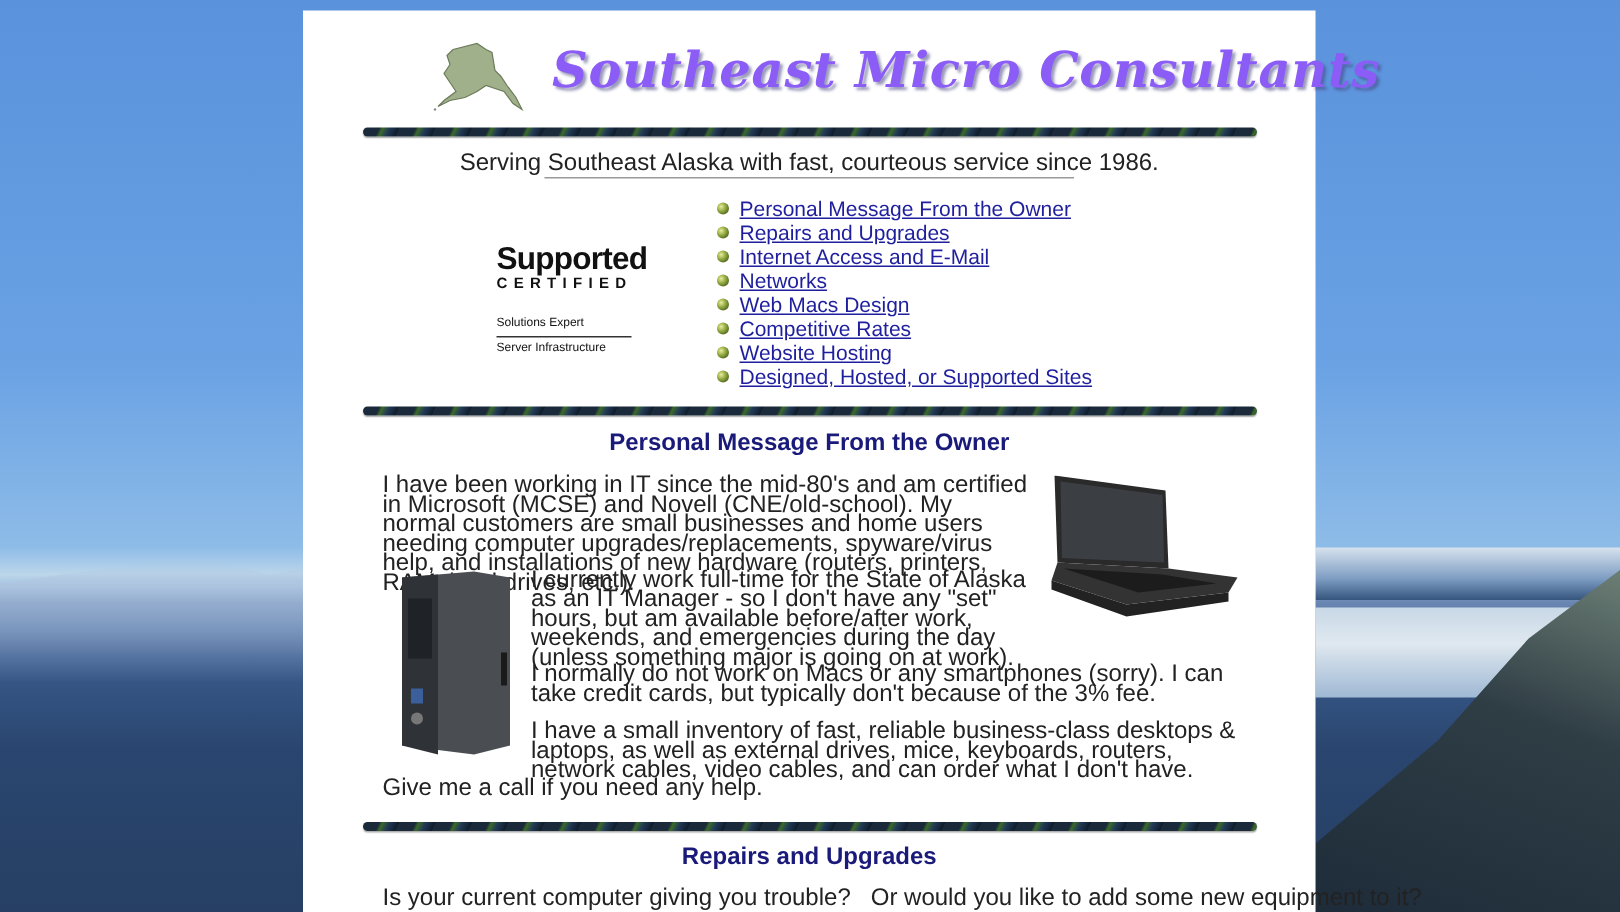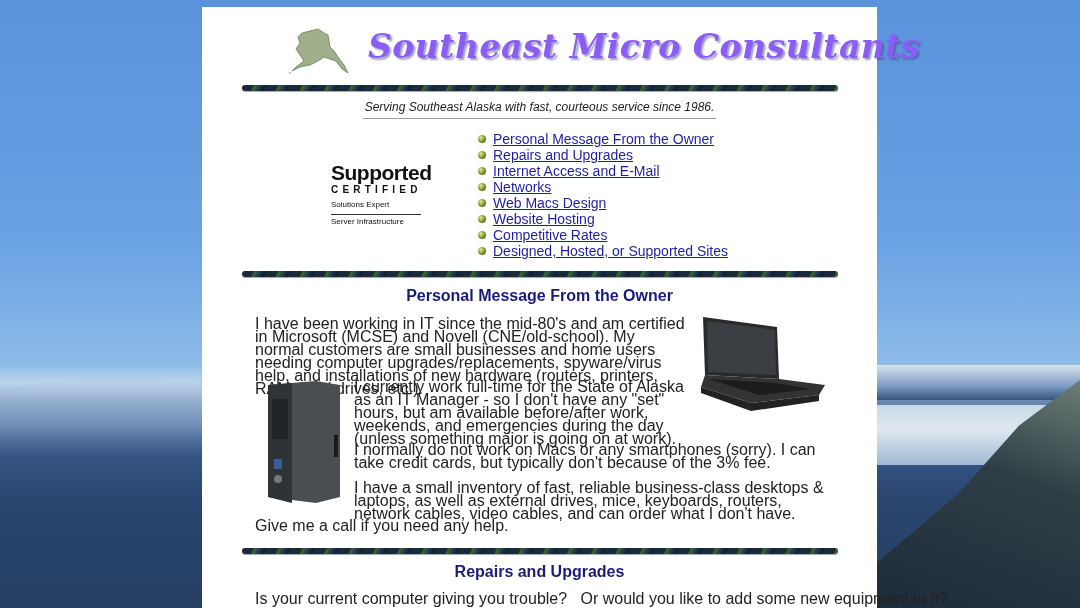--- a/index.html
+++ b/index.html
@@ -43,31 +43,31 @@
       font-size: 33px; color: #8b5cf6; letter-spacing: 0.5px; white-space: nowrap;
       text-shadow: 2px 2px 2px rgba(70,70,130,0.55);
     }
     .divider {
       position: absolute; left: 40px; width: 596px; height: 6px; border-radius: 3px;
       background: repeating-linear-gradient(115deg, #1b2a3a 0px, #1b2a3a 10px, #3b6a2a 12px, #223a55 16px, #0f1c2a 22px);
       box-shadow: 0 1px 1px rgba(0,0,0,0.35);
     }
     .tagline {
       position: absolute; left: 0; top: 93px; width: 675px; text-align: center;
-      font-size: 12px; font-style: italic; color: #222;
+      font-size: 16px; color: #222;
     }
     .tagline-rule {
       position: absolute; left: 161px; top: 111px; width: 353px; height: 1px; background: #999;
     }
     .ms-badge {
       position: absolute; left: 129px; top: 155px; width: 100px; height: 70px; color: #111;
     }
     .ms-badge .ms-word { font-size: 21px; font-weight: bold; letter-spacing: -0.5px; line-height: 22px; }
     .ms-badge .ms-cert { font-size: 10px; font-weight: bold; letter-spacing: 4.2px; line-height: 12px; }
-    .ms-badge .ms-sub { font-size: 8px; line-height: 12px; margin-top: 3px; }
+    .ms-badge .ms-sub { font-size: 8px; line-height: 12px; margin-top: 13px; }
     .ms-badge .ms-rule { width: 90px; height: 1px; background: #333; margin: 3px 0 2px 0; }
     .ms-badge .ms-sub2 { font-size: 8px; line-height: 10px; }
     .nav-list {
       position: absolute; left: 276px; top: 124px; margin: 0; padding: 0; list-style: none;
     }
     .nav-list li { height: 16px; line-height: 16px; display: flex; align-items: center; }
     .bullet {
       width: 8px; height: 8px; border-radius: 50%; margin-right: 7px; display: inline-block;
       background: radial-gradient(circle at 35% 35%, #e6ee9a 0%, #8aa23a 45%, #2e3e12 100%);
     }
@@ -135,25 +135,25 @@
     <li>
         <span class="bullet"></span>
         <a href="#">Networks</a>
       </li>
     <li>
         <span class="bullet"></span>
         <a href="#">Web Macs Design</a>
       </li>
     <li>
         <span class="bullet"></span>
-        <a href="#">Website Hosting</a>
+        <a href="#">Competitive Rates</a>
       </li>
     <li>
         <span class="bullet"></span>
-        <a href="#">Competitive Rates</a>
+        <a href="#">Website Hosting</a>
       </li>
     <li>
         <span class="bullet"></span>
         <a href="#">Designed, Hosted, or Supported Sites</a>
       </li>
   </ul>
 
   <div class="divider" style="top:264px;"></div>
 
   <div class="section-title" style="top:280px;">Personal Message From the Owner</div>

